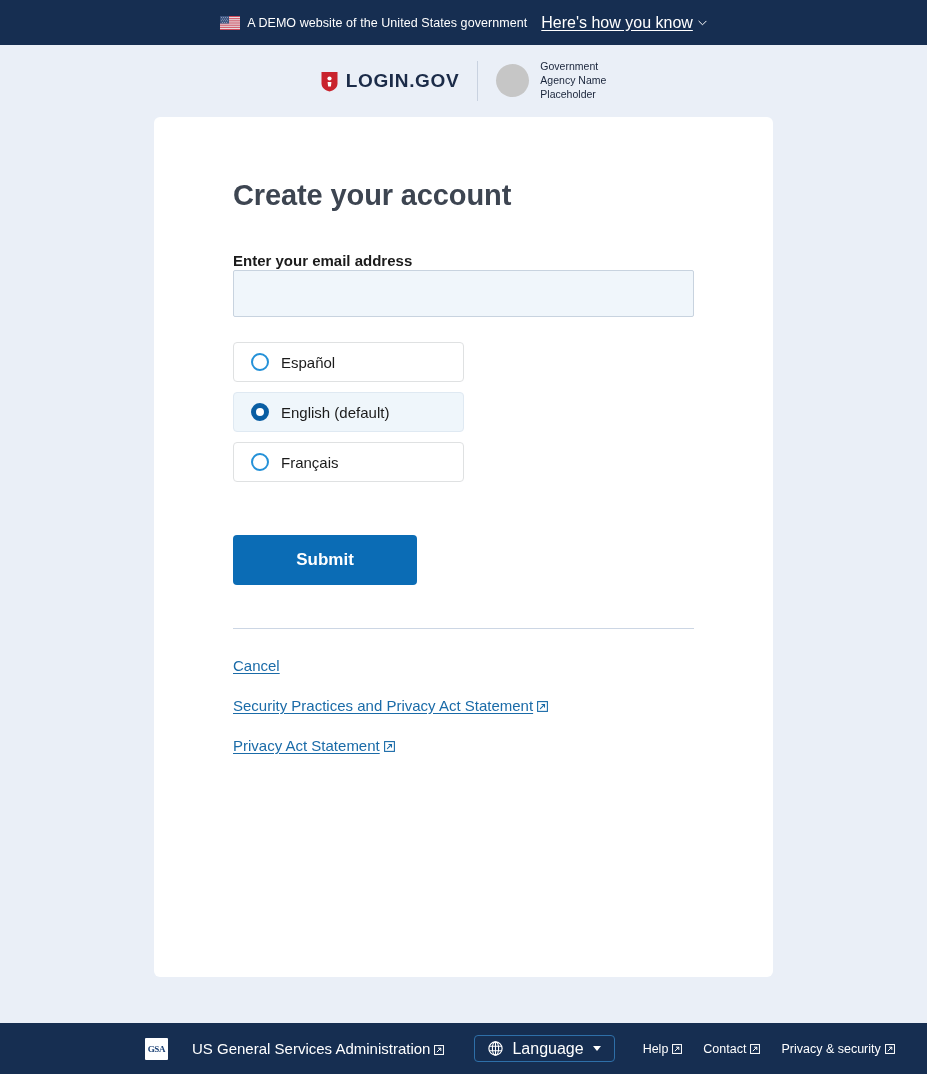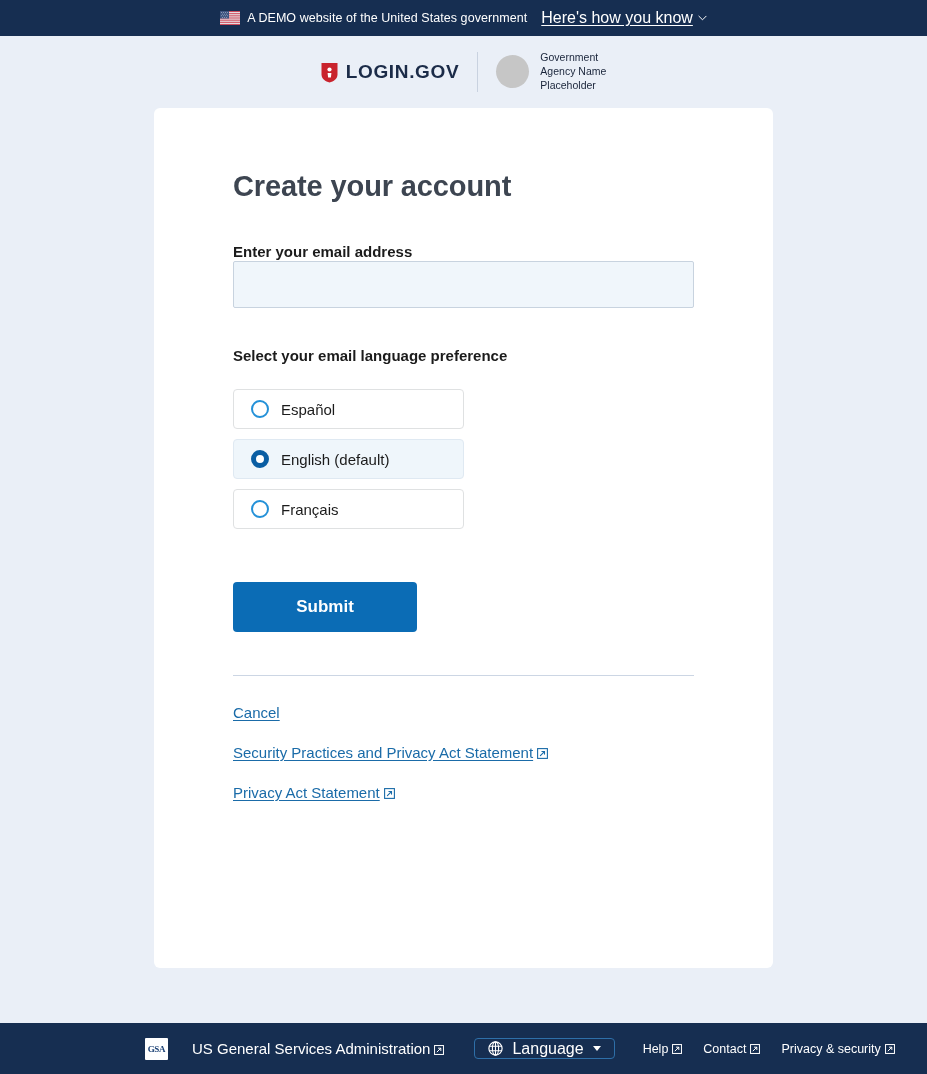--- a/index.html
+++ b/index.html
@@ -16,21 +16,21 @@
     position: relative;
     width: 927px;
     height: 1074px;
     background: #eaeff7;
     display: flex;
     flex-direction: column;
   }
 
   
   .gov-banner {
-    height: 36px;
+    height: 45px;
     background: #162e51;
     display: flex;
     align-items: center;
     justify-content: center;
     gap: 7px;
     flex: 0 0 auto;
   }
   .flag-icon {
     width: 20px;
     height: 14px;
@@ -307,21 +307,21 @@
     flex: 0 0 auto;
   }
   .footer-text {
     color: #ffffff;
     font-size: 15px;
   }
   .ext-icon-light { width: 10px; height: 10px; display: inline-block; vertical-align: -1px; margin-left: 4px; }
 
   .lang-btn {
     margin-left: 30px;
-    height: 21px;
+    height: 27px;
     border: 1px solid #2e6fa8;
     border-radius: 4px;
     background: transparent;
     display: flex;
     align-items: center;
     gap: 9px;
     padding: 8px 13px;
     cursor: pointer;
     flex: 0 0 auto;
   }
@@ -411,21 +411,20 @@
   </div>
 
   <div class="card-wrap">
     <div class="card">
 
       <h1 class="page-title">Create your account</h1>
 
       <label class="field-label">Enter your email address</label>
       <input class="email-input" type="email" placeholder="" style="">
 
-      <h2 class="section-title">Select your email language preference</h2>
 
       <div class="radio-group">
         <div class="radio-tile">
           <span class="radio-mark"></span>
           <span class="radio-label">Español</span>
         </div>
         <div class="radio-tile selected">
           <span class="radio-mark"></span>
           <span class="radio-label">English (default)</span>
         </div>

